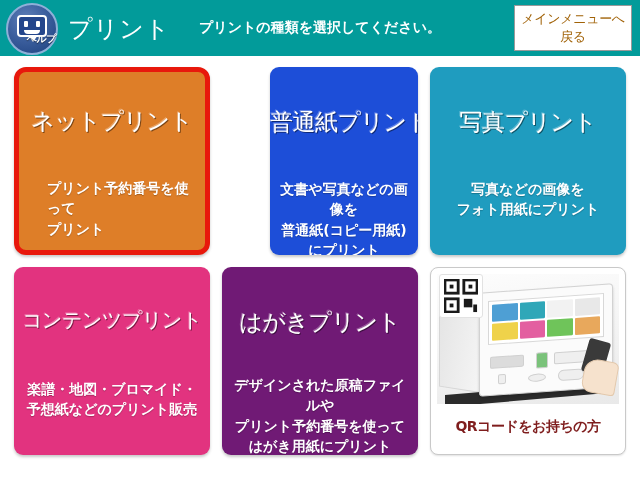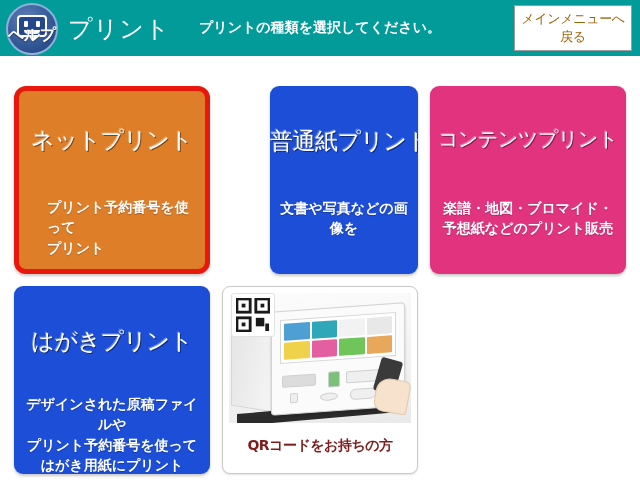--- a/index.html
+++ b/index.html
@@ -60,22 +60,22 @@
   .help-eye.r { left: 17px; }
   .help-mouth {
     position: absolute; left: 5px; top: 13px;
     width: 16px; height: 4px;
     background: #ffffff;
     border-radius: 0 0 8px 8px;
   }
   #help-label {
     position: absolute;
     left: 0; right: 0; bottom: 7px;
-    text-align: left;
-    font-size: 16px; font-weight: bold;
+    text-align: right;
+    font-size: 10px; font-weight: bold;
     color: #ffffff;
     letter-spacing: -0.5px;
     text-shadow: 0 1px 1px rgba(0,0,0,.5);
   }
 
   #header-title {
     position: absolute;
     left: 68px; top: 13px;
     font-size: 24px;
     color: #ffffff;
@@ -107,21 +107,21 @@
   #back-button span {
     font-size: 13px;
     font-weight: normal;
     color: #a16207;
     letter-spacing: -0.3px;
   }
 
   
   #grid {
     position: absolute;
-    left: 14px; top: 86px;
+    left: 14px; top: 67px;
     width: 492px; height: 392px;
     display: grid;
     grid-template-columns: repeat(3, 196px);
     grid-template-rows: repeat(2, 188px);
     column-gap: 12px;
     row-gap: 12px;
   }
 
   .tile {
     position: relative;
@@ -300,33 +300,41 @@
       <div class="tile-desc left">
         <div>プリント予約番号を使って</div>
         <div>プリント</div>
       </div>
     </div>
 
     <div class="tile" id="tile-1" style="background: #1d4ed8; margin-left: 48px;">
       <div class="tile-title">普通紙プリント</div>
       <div class="tile-desc">
         <div>文書や写真などの画像を</div>
-      </div>
-    </div>
-
+        <div>普通紙(コピー用紙)にプリント</div>
+      </div>
+    </div>
+
+    <div class="tile" id="tile-2" style="background: rgb(31, 156, 191);">
+      <div class="tile-title">写真プリント</div>
+      <div class="tile-desc">
+        <div>写真などの画像を</div>
+        <div>フォト用紙にプリント</div>
+      </div>
+    </div>
 
     <div class="tile tight" id="tile-3" style="background: rgb(226, 51, 127);">
       <div class="tile-title">コンテンツプリント</div>
       <div class="tile-desc">
         <div>楽譜・地図・ブロマイド・</div>
         <div>予想紙などのプリント販売</div>
       </div>
     </div>
 
-    <div class="tile" id="tile-4" style="background: #1d4ed8;">
+    <div class="tile" id="tile-4" style="background: #701a75;">
       <div class="tile-title">はがきプリント</div>
       <div class="tile-desc three">
         <div>デザインされた原稿ファイルや</div>
         <div>プリント予約番号を使って</div>
         <div>はがき用紙にプリント</div>
       </div>
     </div>
 
     <div id="qr-tile">
       <div id="qr-photo">

